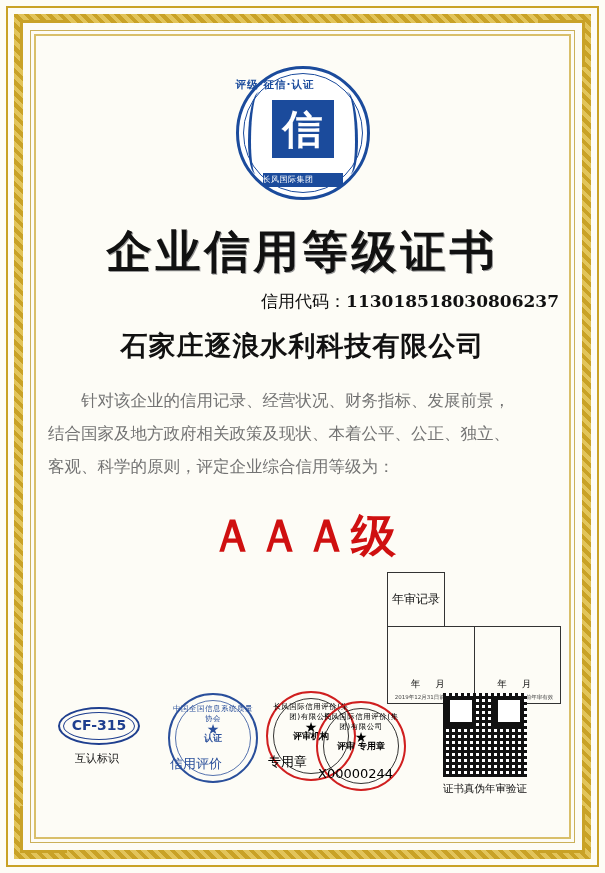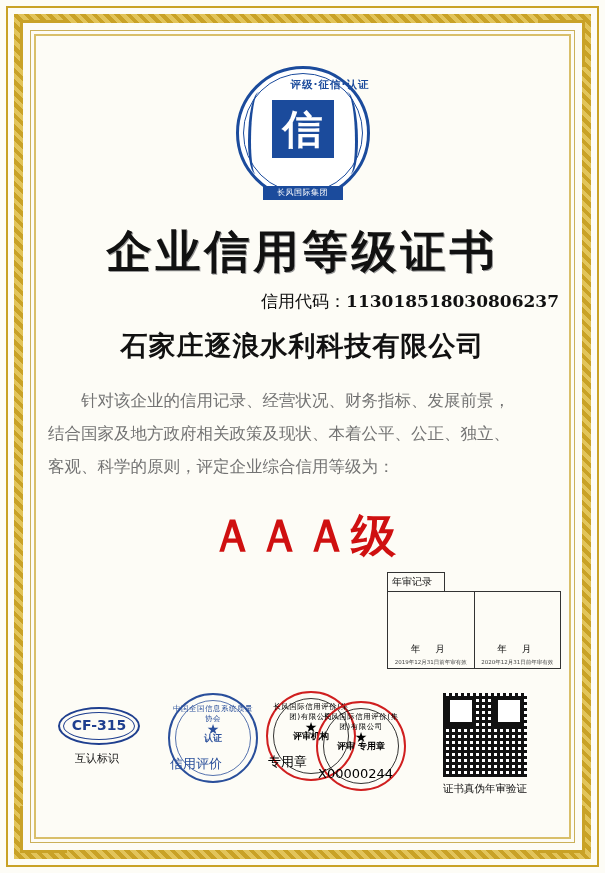--- a/index.html
+++ b/index.html
@@ -103,38 +103,37 @@
     display: flex;
     align-items: center;
     justify-content: center;
     letter-spacing: 0;
   }
   .emblem .toptext {
     position: absolute;
     left: 0;
     right: 0;
     top: 12px;
-    text-align: right;
+    text-align: left;
     color: #1b4b9c;
     font-size: 10.5px;
     font-weight: bold;
     letter-spacing: 1px;
     font-family: "DejaVu Sans", sans-serif;
   }
   .emblem .bottombar {
     position: absolute;
     left: 27px;
     right: 27px;
-    bottom: 0;
+    bottom: 13px;
     height: 14px;
     background: #1b4b9c;
     color: #fff;
     font-size: 8px;
     line-height: 14px;
-    text-align: center;
     font-family: "DejaVu Sans", sans-serif;
     letter-spacing: 0.5px;
   }
   .emblem .wheat-l, .emblem .wheat-r {
     position: absolute;
     top: 26px;
     width: 16px;
     height: 82px;
     border-left: 3px solid #1b4b9c;
     border-radius: 60% 0 0 40%;
@@ -220,25 +219,25 @@
   .details div { white-space: nowrap; }
 
   
   .review-box {
     position: absolute;
     right: 0px;
     top: 528px;
     width: 174px;
   }
   .review-title {
-    font-size: 10px;
+    font-size: 12px;
     color: #111;
     border: 1px solid #333;
     border-bottom: none;
-    padding: 2px 4px;
+    padding: 18px 4px;
     width: 58px;
     box-sizing: border-box;
     font-family: "DejaVu Sans", sans-serif;
   }
   .review-grid {
     display: flex;
     border: 1px solid #333;
     height: 76px;
   }
   .review-cell {

